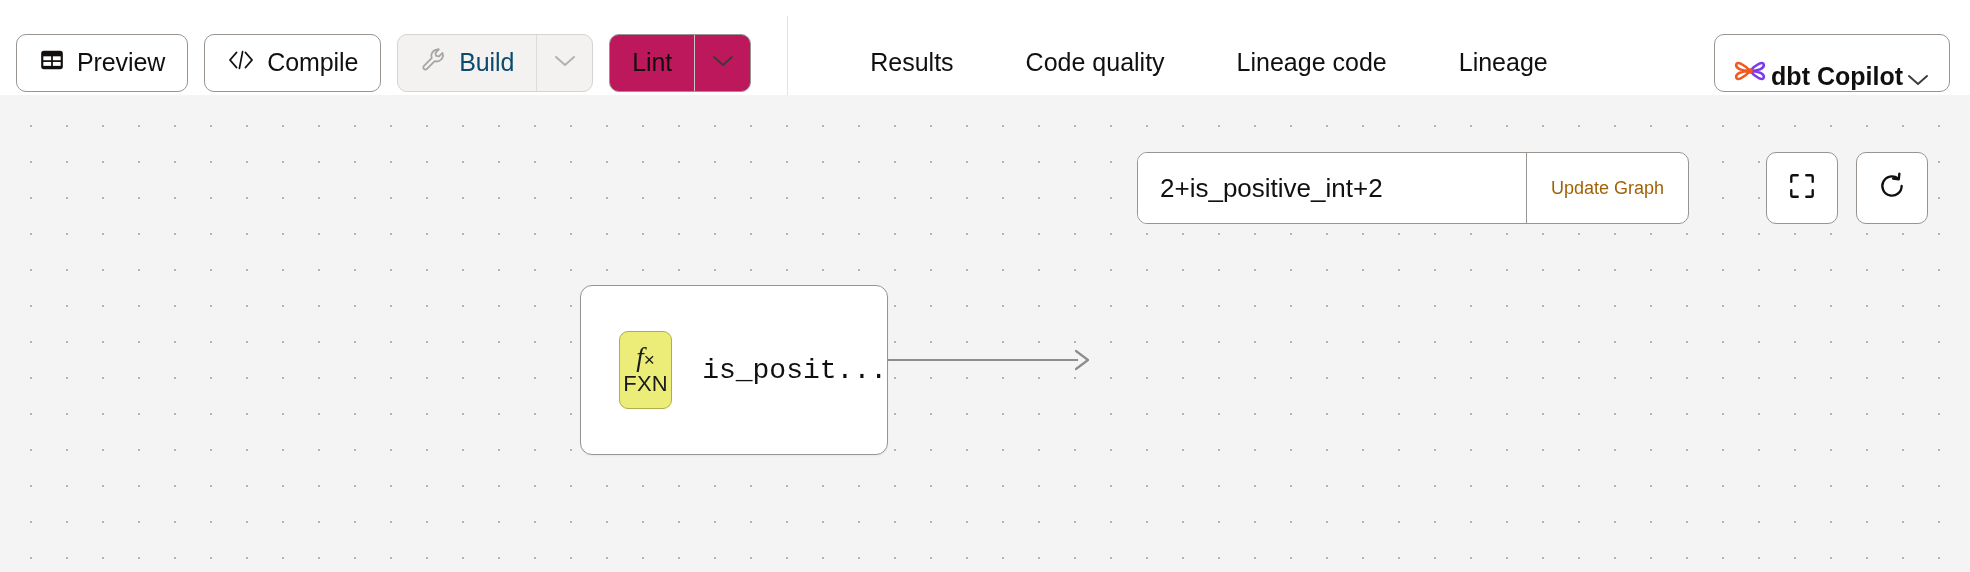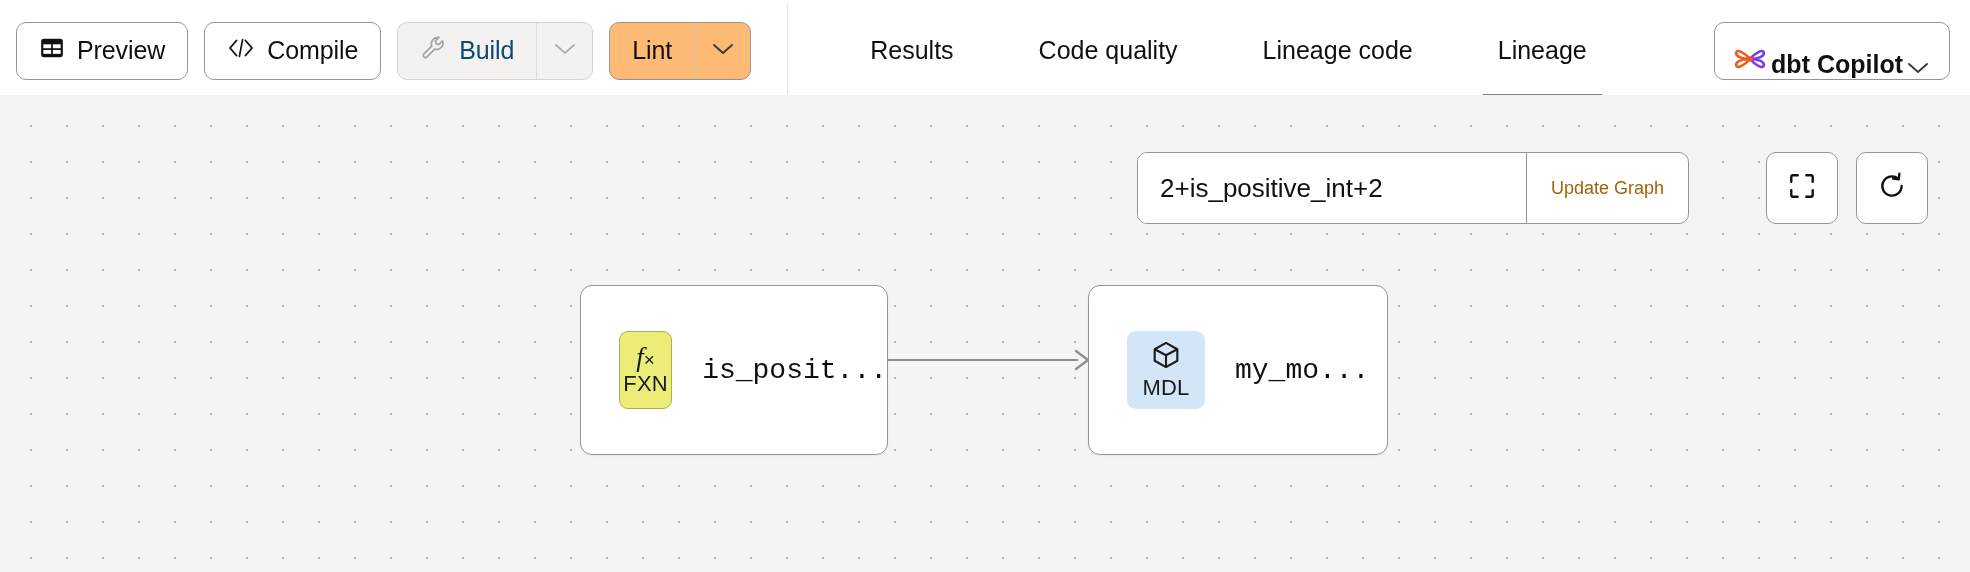--- a/index.html
+++ b/index.html
@@ -8,21 +8,21 @@
     height: 572px;
     overflow: hidden;
     font-family: "Liberation Sans", sans-serif;
     background: #ffffff;
     -webkit-font-smoothing: antialiased;
   }
   #app { position: relative; width: 1970px; height: 572px; }
 
   
   .topbar {
-    position: absolute; left: 0; top: 4px;
+    position: absolute; left: 0; top: 16px;
     width: 1970px; height: 94px;
     background: #ffffff;
     border-bottom: 1px solid #e3e3e3;
     display: flex; align-items: center;
   }
   .action-group {
     display: flex; align-items: center;
     height: 94px; padding-left: 16px; gap: 16px;
   }
   .btn {
@@ -32,21 +32,21 @@
     background: #ffffff;
     display: flex; align-items: center;
     padding: 0 22px; gap: 12px;
     font-size: 25px; color: #12100e;
     cursor: pointer; white-space: nowrap;
   }
   .btn-label { font-size: 25px; letter-spacing: -0.1px; }
   .split {
     height: 58px; display: flex; align-items: stretch;
     border: 1px solid #9a9490; border-radius: 10px;
-    background: #fdba74; overflow: hidden;
+    background: #be185d; overflow: hidden;
   }
   .split > .main-part {
     display: flex; align-items: center; gap: 12px;
     padding: 0 22px; font-size: 25px; color: #12100e;
     cursor: pointer; white-space: nowrap;
   }
   .split > .caret-part {
     display: flex; align-items: center; justify-content: center;
     width: 56px; border-left: 1px solid #c9c5c2;
     cursor: pointer;
@@ -58,21 +58,21 @@
   .split.disabled > .caret-part { border-left-color: #dedbd8; }
 
   .divider-v {
     width: 1px; height: 94px; background: #e3e3e3;
     margin-left: 36px;
   }
 
   
   .tabs {
     display: flex; align-items: flex-end;
-    height: 94px; margin-left: 48px; gap: 17px;
+    height: 94px; margin-left: 48px; gap: 4px;
   }
   .tab {
     position: relative;
     height: 94px;
     display: flex; align-items: center; justify-content: center;
     padding: 0 34px;
     font-size: 25px; color: #12100e;
     cursor: pointer; white-space: nowrap;
   }
   .tab .underline {
@@ -304,28 +304,15 @@
     </svg>
 
     <div class="node node-fxn">
       <div class="badge badge-fxn">
         <span class="badge-top">f<small>×</small></span>
         <span class="badge-bottom">FXN</span>
       </div>
       <span class="node-label">is_posit...</span>
     </div>
 
-    <div class="node node-mdl">
-      <div class="badge badge-mdl">
-        <span>
-          <svg width="32" height="32" viewBox="0 0 26 26">
-            <path d="M13 3.2 L22.2 8.3 V17.7 L13 22.8 L3.8 17.7 V8.3 Z" fill="none" stroke="#1b1b1b" stroke-width="1.7" stroke-linejoin="round"></path>
-            <path d="M3.8 8.3 L13 13.2 L22.2 8.3" fill="none" stroke="#1b1b1b" stroke-width="1.7" stroke-linejoin="round"></path>
-            <path d="M13 13.2 V22.8" fill="none" stroke="#1b1b1b" stroke-width="1.7"></path>
-          </svg>
-        </span>
-        <span class="badge-bottom">MDL</span>
-      </div>
-      <span class="node-label">my_mo...</span>
-    </div>
 
   </div>
 </div>
 
 </body></html>

